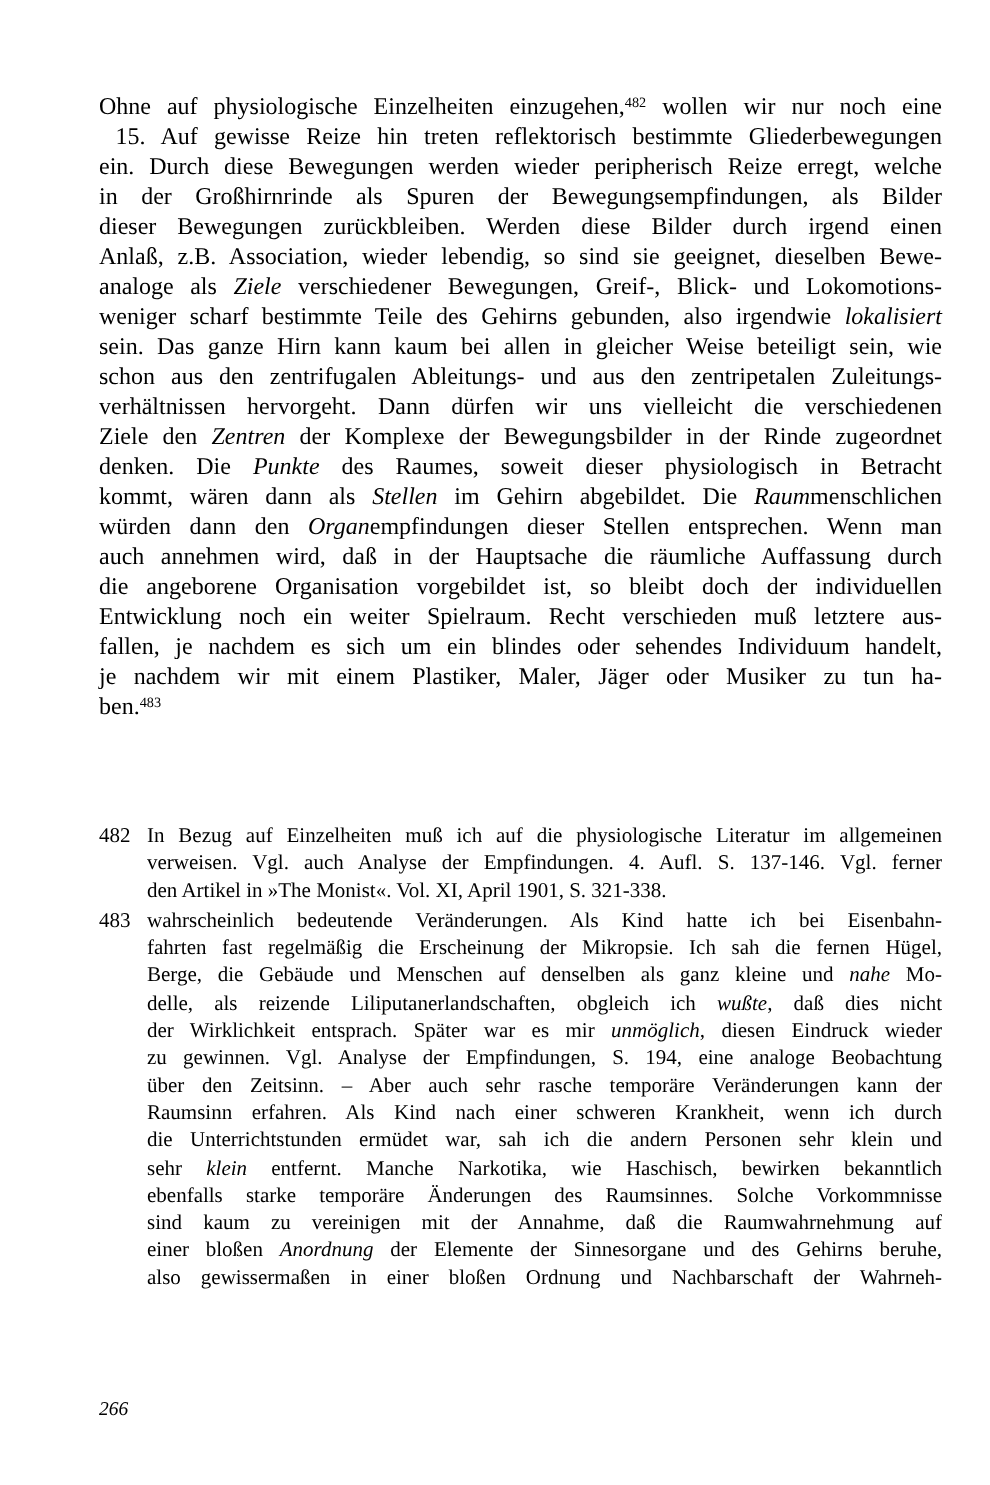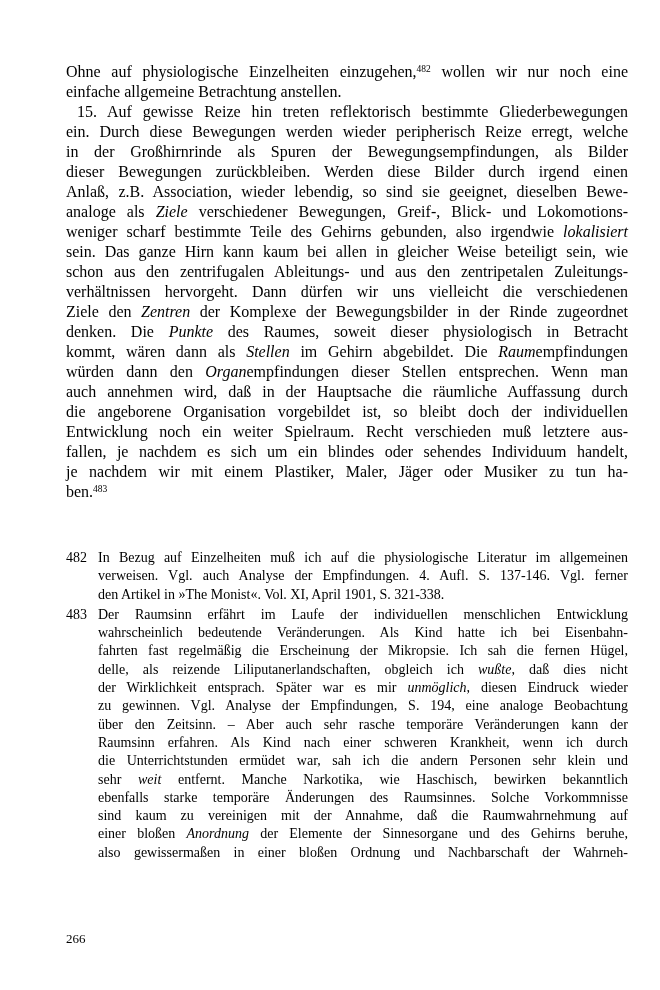--- a/index.html
+++ b/index.html
@@ -58,70 +58,70 @@
     position: relative;
     top: -5.5px;
     letter-spacing: 0;
   }
   .page-number {
     position: absolute;
     left: 53px;
     top: 931px;
     font-size: 13px;
     line-height: 16px;
+    font-style: italic;
   }
   i { font-style: italic; }
 </style>
 </head>
 <body>
 
 <div class="page" style="background: rgb(255, 255, 255); color: #000000; margin-left: 13px;">
   <div class="body-text" id="body-text">
       <div class="line"><span>Ohne auf physiologische Einzelheiten einzugehen,</span><span class="sup">482</span><span> wollen wir nur noch eine</span></div>
-      <div class="line end"><span>einfache allgemeine Betrachtung anstellen.</span></div>
       <div class="line indent"><span>15. Auf gewisse Reize hin treten reflektorisch bestimmte Gliederbewegungen</span></div>
       <div class="line"><span>ein. Durch diese Bewegungen werden wieder peripherisch Reize erregt, welche</span></div>
       <div class="line"><span>in der Großhirnrinde als Spuren der Bewegungsempfindungen, als Bilder</span></div>
       <div class="line"><span>dieser Bewegungen zurückbleiben. Werden diese Bilder durch irgend einen</span></div>
       <div class="line"><span>Anlaß, z.B. Association, wieder lebendig, so sind sie geeignet, dieselben Bewe-</span></div>
       <div class="line"><span>analoge als </span><i>Ziele</i><span> verschiedener Bewegungen, Greif-, Blick- und Lokomotions-</span></div>
       <div class="line"><span>weniger scharf bestimmte Teile des Gehirns gebunden, also irgendwie </span><i>lokalisiert</i></div>
       <div class="line"><span>sein. Das ganze Hirn kann kaum bei allen in gleicher Weise beteiligt sein, wie</span></div>
       <div class="line"><span>schon aus den zentrifugalen Ableitungs- und aus den zentripetalen Zuleitungs-</span></div>
       <div class="line"><span>verhältnissen hervorgeht. Dann dürfen wir uns vielleicht die verschiedenen</span></div>
       <div class="line"><span>Ziele den </span><i>Zentren</i><span> der Komplexe der Bewegungsbilder in der Rinde zugeordnet</span></div>
       <div class="line"><span>denken. Die </span><i>Punkte</i><span> des Raumes, soweit dieser physiologisch in Betracht</span></div>
-      <div class="line"><span>kommt, wären dann als </span><i>Stellen</i><span> im Gehirn abgebildet. Die </span><i>Raum</i><span>empfindungen</span></div>
+      <div class="line"><span>kommt, wären dann als </span><i>Stellen</i><span> im Gehirn abgebildet. Die </span><i>Raum</i><span>menschlichen</span></div>
       <div class="line"><span>würden dann den </span><i>Organ</i><span>empfindungen dieser Stellen entsprechen. Wenn man</span></div>
       <div class="line"><span>auch annehmen wird, daß in der Hauptsache die räumliche Auffassung durch</span></div>
       <div class="line"><span>die angeborene Organisation vorgebildet ist, so bleibt doch der individuellen</span></div>
       <div class="line"><span>Entwicklung noch ein weiter Spielraum. Recht verschieden muß letztere aus-</span></div>
       <div class="line"><span>fallen, je nachdem es sich um ein blindes oder sehendes Individuum handelt,</span></div>
       <div class="line"><span>je nachdem wir mit einem Plastiker, Maler, Jäger oder Musiker zu tun ha-</span></div>
       <div class="line end"><span>ben.</span><span class="sup">483</span></div>
     </div>
   <div class="footnotes" id="footnotes">
       <div class="footnote">
         <span class="fn-num">482</span>
         <div class="line"><span>In Bezug auf Einzelheiten muß ich auf die physiologische Literatur im allgemeinen</span></div>
         <div class="line"><span>verweisen. Vgl. auch Analyse der Empfindungen. 4. Aufl. S. 137-146. Vgl. ferner</span></div>
         <div class="line end"><span>den Artikel in »The Monist«. Vol. XI, April 1901, S. 321-338.</span></div>
       </div>
       <div class="footnote">
         <span class="fn-num">483</span>
-        <div class="line"><span>Der Raumsinn erfährt im Laufe der individuellen menschlichen Entwicklung</span></div>
         <div class="line"><span>wahrscheinlich bedeutende Veränderungen. Als Kind hatte ich bei Eisenbahn-</span></div>
         <div class="line"><span>fahrten fast regelmäßig die Erscheinung der Mikropsie. Ich sah die fernen Hügel,</span></div>
+        <div class="line"><span>Berge, die Gebäude und Menschen auf denselben als ganz kleine und </span><i>nahe</i><span> Mo-</span></div>
         <div class="line"><span>delle, als reizende Liliputanerlandschaften, obgleich ich </span><i>wußte</i><span>, daß dies nicht</span></div>
         <div class="line"><span>der Wirklichkeit entsprach. Später war es mir </span><i>unmöglich</i><span>, diesen Eindruck wieder</span></div>
         <div class="line"><span>zu gewinnen. Vgl. Analyse der Empfindungen, S. 194, eine analoge Beobachtung</span></div>
         <div class="line"><span>über den Zeitsinn. – Aber auch sehr rasche temporäre Veränderungen kann der</span></div>
         <div class="line"><span>Raumsinn erfahren. Als Kind nach einer schweren Krankheit, wenn ich durch</span></div>
         <div class="line"><span>die Unterrichtstunden ermüdet war, sah ich die andern Personen sehr klein und</span></div>
-        <div class="line"><span>sehr </span><i>weit</i><span> entfernt. Manche Narkotika, wie Haschisch, bewirken bekanntlich</span></div>
+        <div class="line"><span>sehr </span><i>klein</i><span> entfernt. Manche Narkotika, wie Haschisch, bewirken bekanntlich</span></div>
         <div class="line"><span>ebenfalls starke temporäre Änderungen des Raumsinnes. Solche Vorkommnisse</span></div>
         <div class="line"><span>sind kaum zu vereinigen mit der Annahme, daß die Raumwahrnehmung auf</span></div>
         <div class="line"><span>einer bloßen </span><i>Anordnung</i><span> der Elemente der Sinnesorgane und des Gehirns beruhe,</span></div>
         <div class="line"><span>also gewissermaßen in einer bloßen Ordnung und Nachbarschaft der Wahrneh-</span></div>
       </div>
     </div>
   <div class="page-number">266</div>
 </div>
 
 </body></html>

